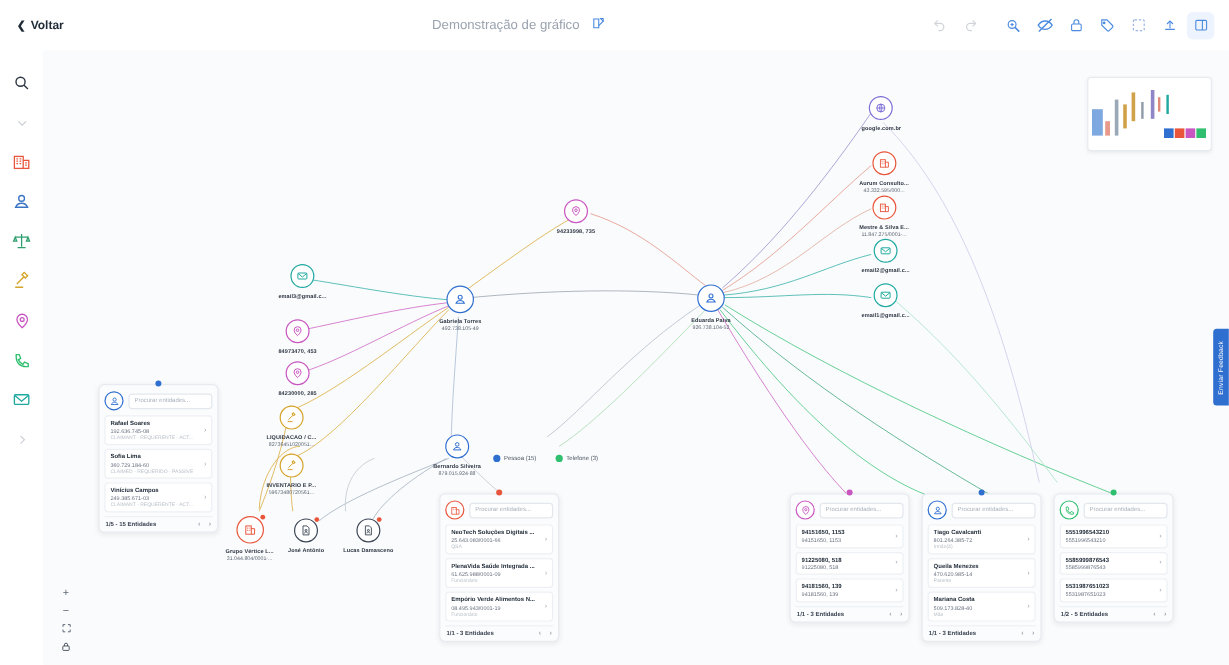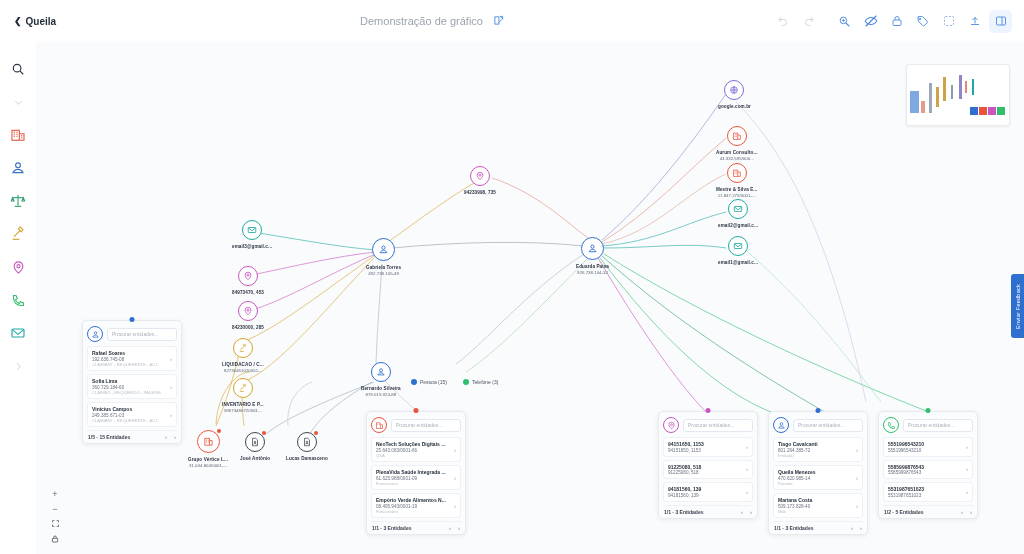--- a/index.html
+++ b/index.html
@@ -150,21 +150,21 @@
     cursor:pointer;
   }
   .feedback span{ writing-mode:vertical-rl; transform:rotate(180deg); white-space:nowrap; }
 </style>
 </head>
 <body>
 
 <div class="topbar">
   <div class="back-btn">
     <span class="back-chev">❮</span>
-    <span>Queila</span>
+    <span>Voltar</span>
   </div>
 
   <div class="doc-title">
     <span class="t">Demonstração de gráfico</span>
     <span class="edit-ico">
       <svg width="11" height="11" viewBox="0 0 24 24" fill="none" stroke="#4a8ae0" stroke-width="2">
         <path d="M4 4h9v16H4z" stroke="#4a8ae0"></path>
           <path d="M16 3l5 5-8 8"></path>
           <path d="M15 3h6v6"></path>
       </svg>

